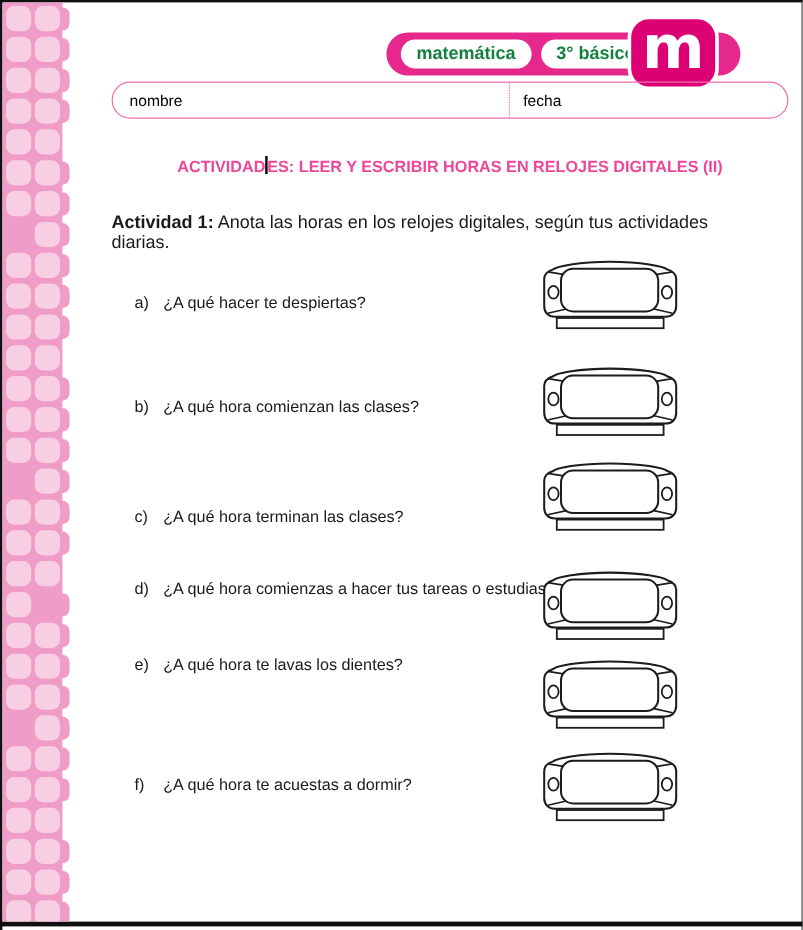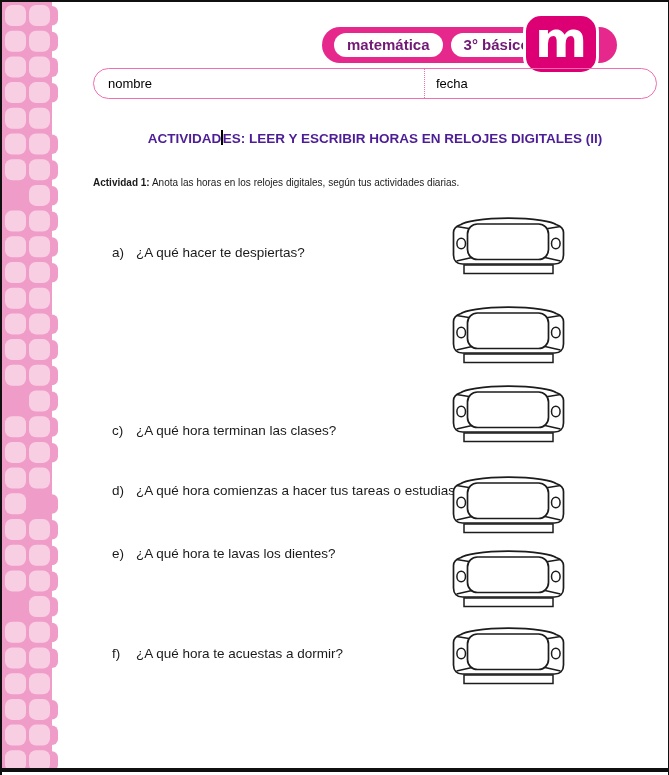--- a/index.html
+++ b/index.html
@@ -14,21 +14,21 @@
   .edge-bottom{top:768px;left:0;width:669px;height:4px;}
 
   #band{position:absolute;left:2px;top:2px;}
 
   .brand-pill{
     position:absolute;left:322px;top:27px;width:295px;height:36px;
     background:#e6278c;border-radius:18px;display:flex;align-items:center;
     gap:8px;padding-left:12px;box-sizing:border-box;
   }
   .badge{
-    background:#fff;color:#701a75;font-weight:bold;font-size:15px;
+    background:#fff;color:#15803d;font-weight:bold;font-size:15px;
     padding:3px 13px 4px 13px;border-radius:14px;white-space:nowrap;
   }
   .m-logo{
     position:absolute;left:523px;top:13px;width:76px;height:62px;
     background:#dd0074;border:3px solid #fff;border-radius:18px;box-sizing:border-box;
     display:flex;align-items:center;justify-content:center;
   }
   .m-logo span{
     color:#fff;font-weight:bold;font-size:50px;line-height:1;margin-top:-9px;
     font-family:"DejaVu Sans","Liberation Sans",sans-serif;
@@ -39,25 +39,25 @@
     border:1.5px solid #ef6fb0;border-radius:16px;box-sizing:border-box;
     display:flex;align-items:stretch;color:#000000;font-size:13px;
   }
   .field-cell{display:flex;align-items:center;}
   .field-cell.c1{width:330px;padding-left:14px;box-sizing:border-box;}
   .field-cell.c2{width:100px;padding-left:11px;box-sizing:border-box;border-left:1px dotted #ef6fb0;}
   .field-cell.c3{flex:1;padding-left:11px;box-sizing:border-box;border-left:1px dotted #ef6fb0;}
 
   .title{
     position:absolute;left:93px;top:130px;width:564px;text-align:center;
-    font-weight:bold;font-size:13.5px;color:#4c1d95;
+    font-weight:bold;font-size:13.5px;color:#ec4899;
   }
   .caret{display:inline-block;width:1.5px;height:15px;background:#000;vertical-align:-2px;}
 
-  .activity{position:absolute;left:93px;top:177px;width:520px;font-size:10px;margin:0;}
+  .activity{position:absolute;left:93px;top:177px;width:520px;font-size:15px;margin:0;}
   .activity b{font-weight:bold;}
 
   .q{position:absolute;left:112px;font-size:13.5px;white-space:nowrap;}
   .q .ltr{display:inline-block;width:24px;}
 
   .clock{position:absolute;left:450px;width:117px;height:63px;}
 </style>
 </head>
 <body>
 
@@ -188,20 +188,23 @@
 
   <p class="activity"><b>Actividad 1:</b> <span>Anota las horas en los relojes digitales, según tus actividades diarias.</span></p>
 
   <div class="q" style="top:245px">
     <span class="ltr">a)</span><span>¿A qué hacer te despiertas?</span>
   </div>
   <svg class="clock" style="top:214px" viewBox="0 0 117 63">
       <use href="#clock-shape"></use>
     </svg>
 
+  <div class="q" style="top:331px">
+    <span class="ltr">b)</span><span>¿A qué hora comienzan las clases?</span>
+  </div>
   <svg class="clock" style="top:303px" viewBox="0 0 117 63">
       <use href="#clock-shape"></use>
     </svg>
 
   <div class="q" style="top:423px">
     <span class="ltr">c)</span><span>¿A qué hora terminan las clases?</span>
   </div>
   <svg class="clock" style="top:382px" viewBox="0 0 117 63">
       <use href="#clock-shape"></use>
     </svg>

